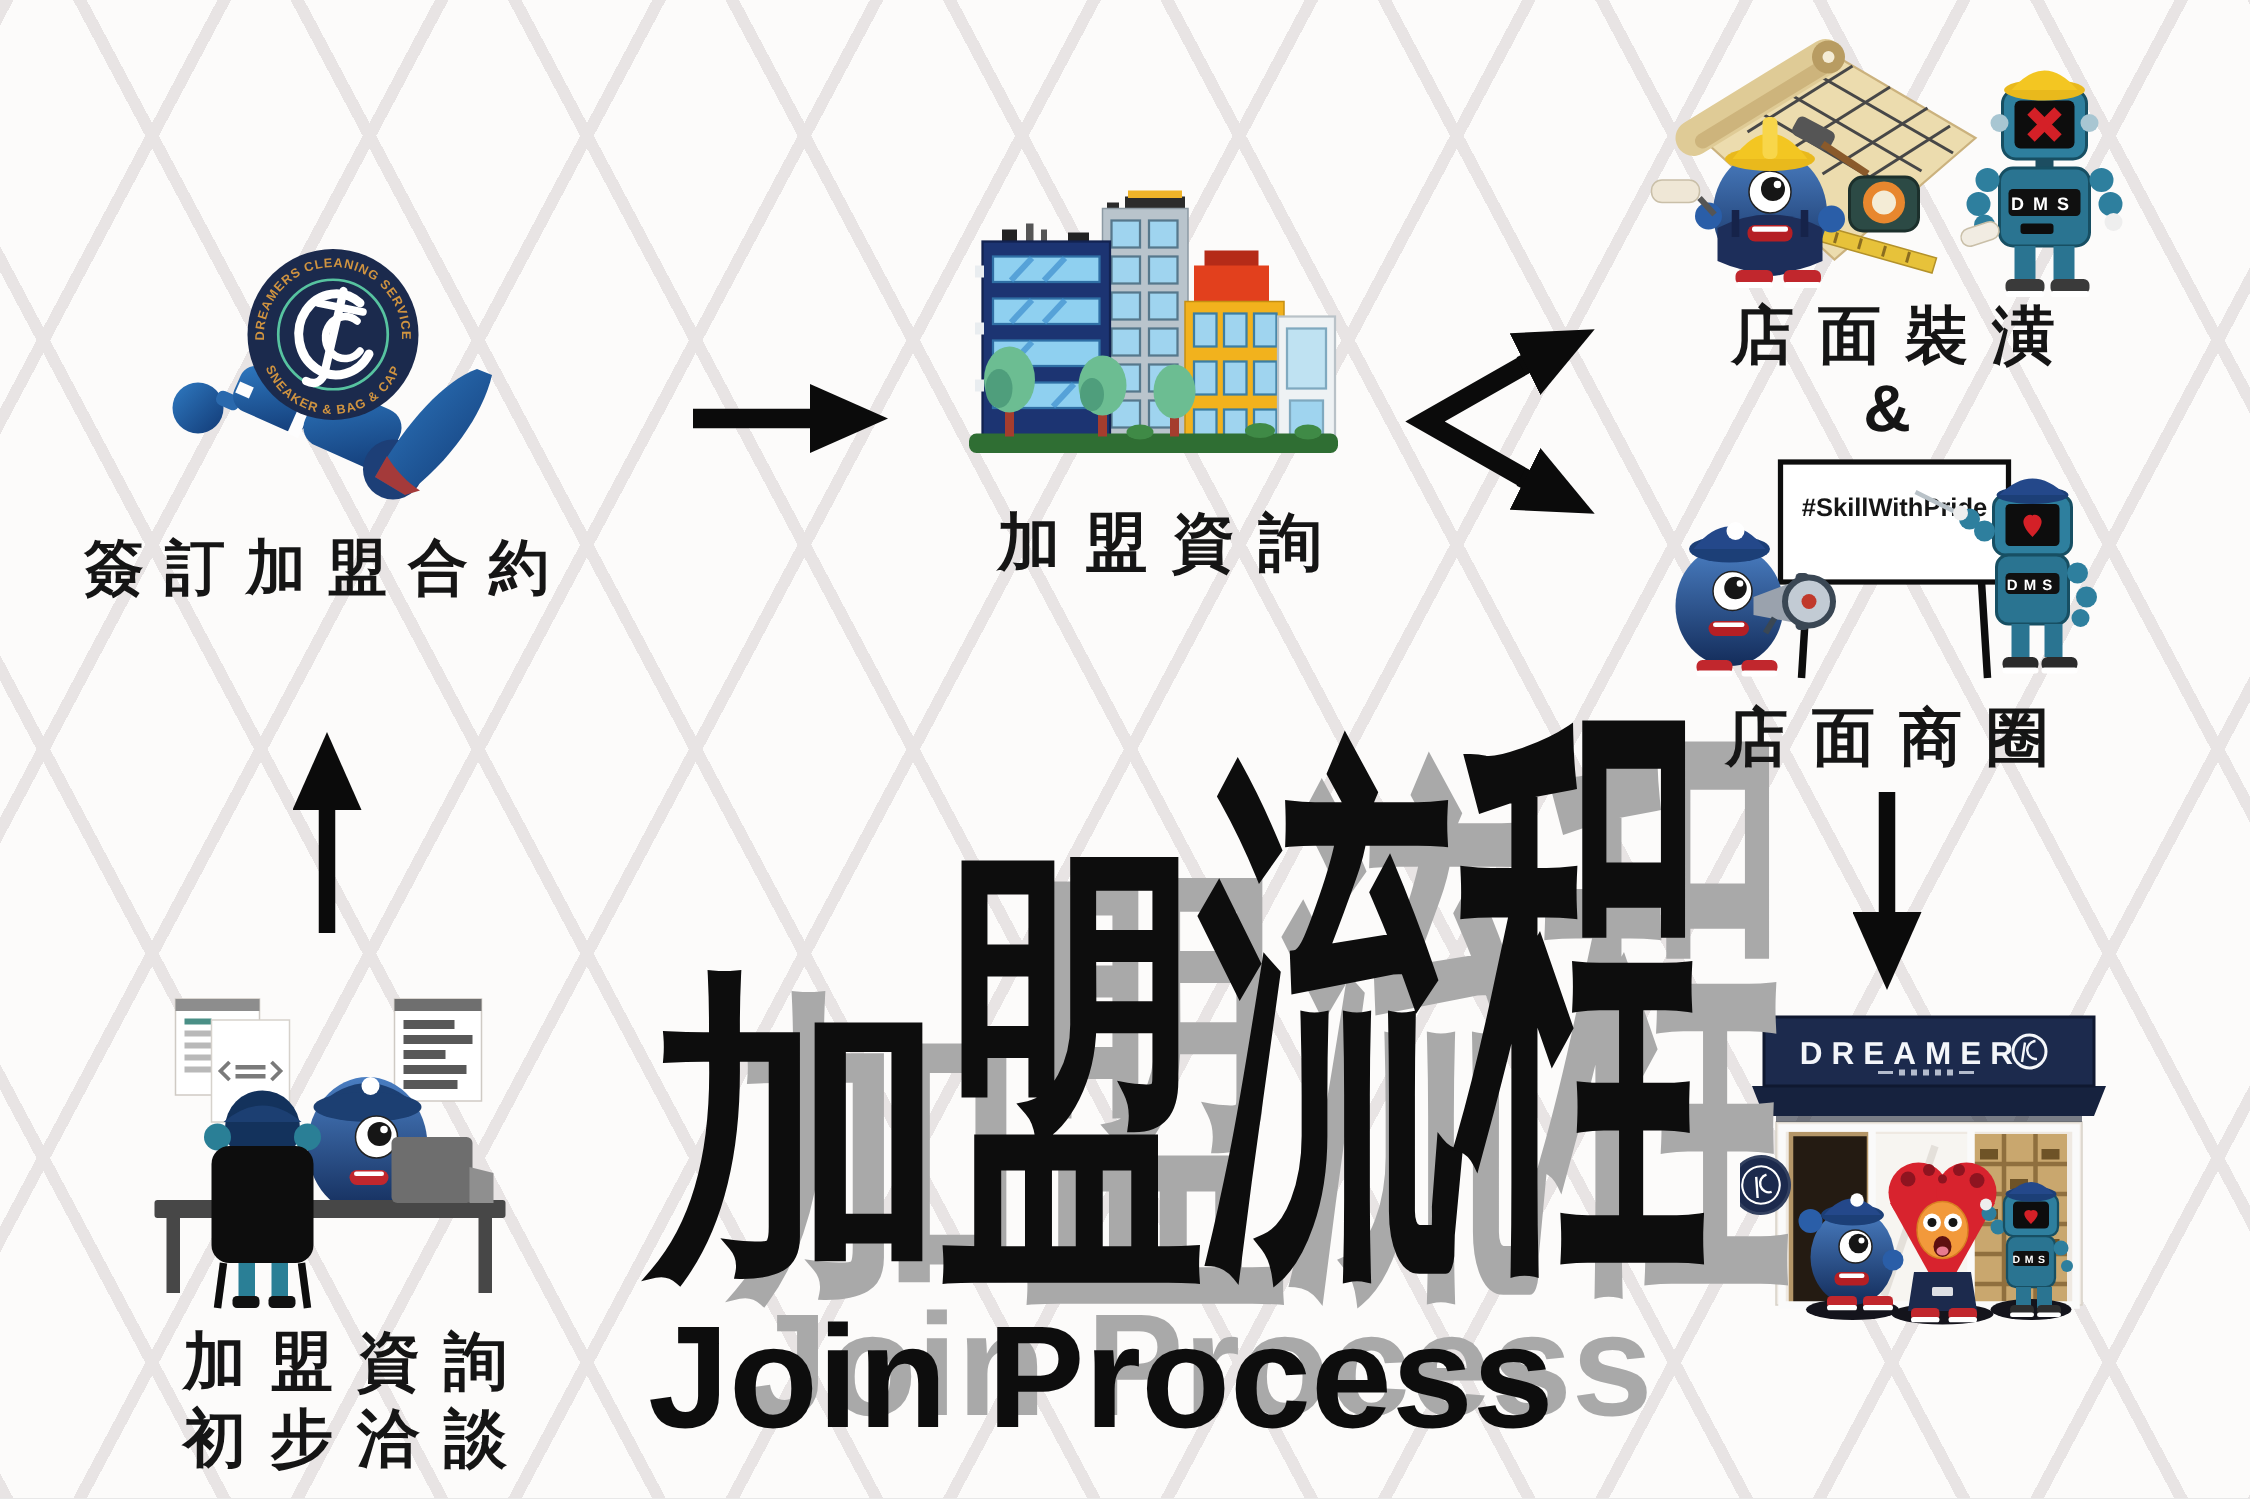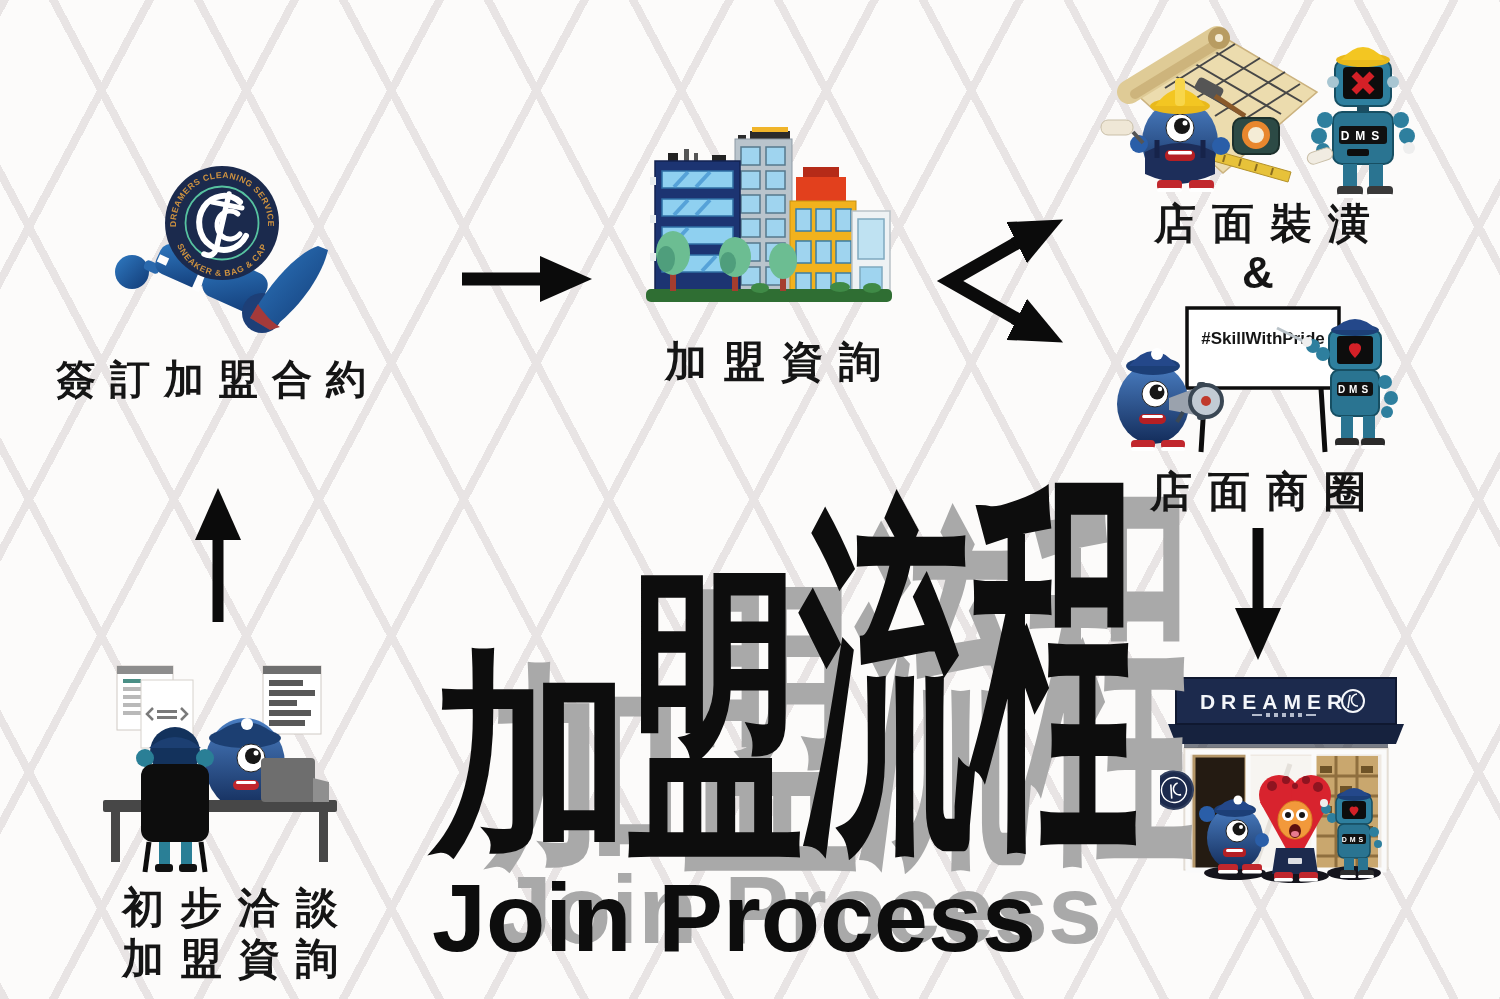--- a/index.html
+++ b/index.html
@@ -514,17 +514,17 @@
   <div class="cjk ls16" style="left:1270px;top:198px">
     <div>店面裝潢</div>
   </div>
   <div class="cjk amp" style="left:1258px;top:246px">
     <div>&amp;</div>
   </div>
   <div class="cjk ls16" style="left:1266px;top:466px">
     <div>店面商圈</div>
   </div>
   <div class="cjk ls16" style="left:238px;top:882px">
+    <div>加盟資詢</div>
     <div>初步洽談</div>
-    <div>加盟資詢</div>
   </div>
 
 </div>
 
 </body></html>

